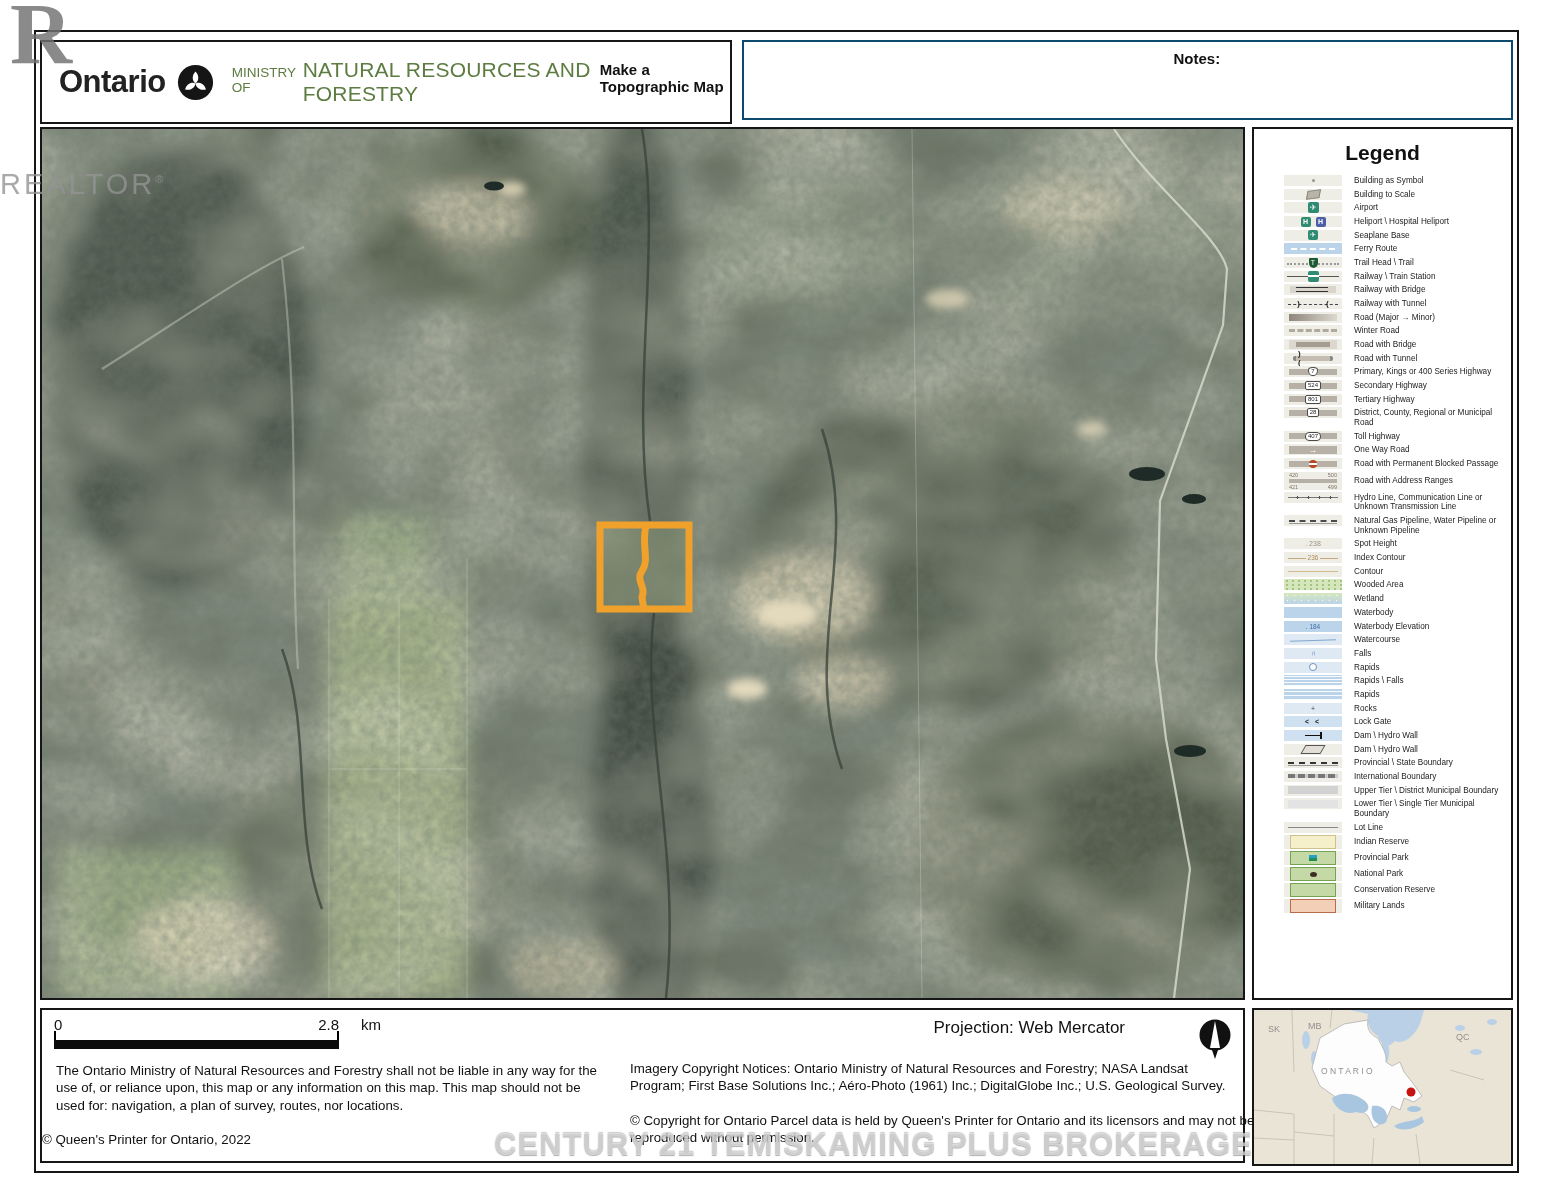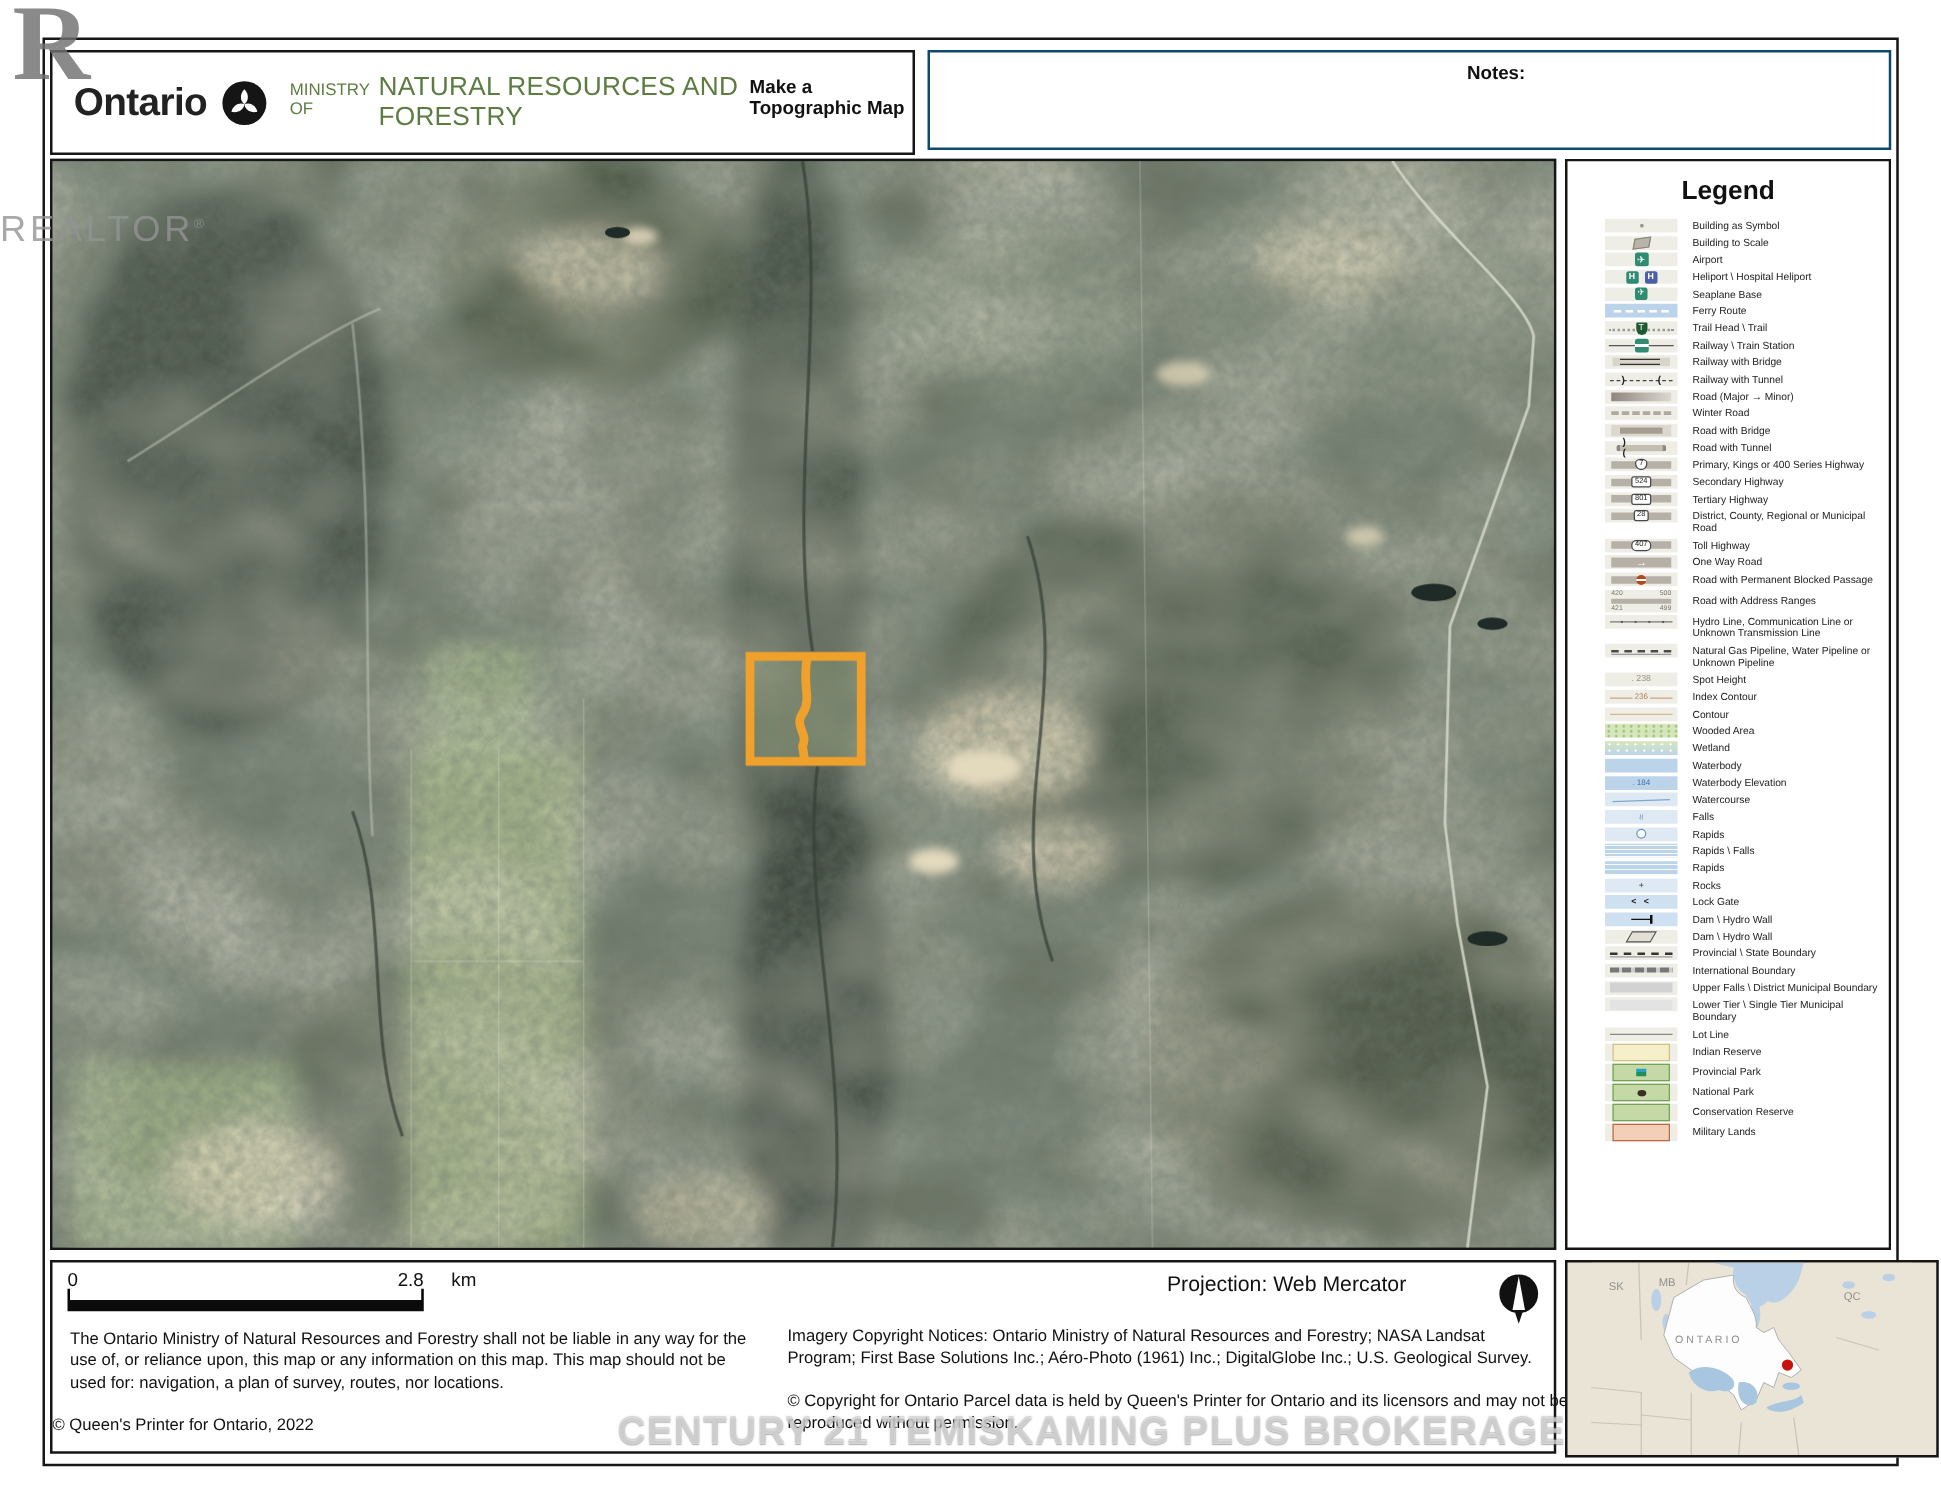--- a/index.html
+++ b/index.html
@@ -130,21 +130,21 @@
   .sbar::before,.sbar::after{content:"";position:absolute;top:-9px;width:2px;height:9px;background:#000;}
   .sbar::before{left:0;} .sbar::after{right:0;}
   .disclaimer{position:absolute;left:14px;top:52px;width:548px;font-size:13.3px;line-height:1.3;color:#111;}
   .queens{position:absolute;left:0;top:122px;font-size:13.3px;}
   .projection{position:absolute;right:118px;top:8px;font-size:17px;}
   .north-arrow{position:absolute;right:10px;top:6px;width:36px;height:44px;}
   .imagery{position:absolute;left:588px;top:50px;width:608px;font-size:13.3px;line-height:1.28;}
   .parcelcopy{position:absolute;left:588px;top:102px;width:625px;font-size:13.3px;line-height:1.28;}
 
   
-  .inset-box{position:absolute;left:1252px;top:1008px;width:299px;height:158px;border:2px solid #161616;
+  .inset-box{position:absolute;left:1252px;top:1008px;width:261px;height:158px;border:2px solid #161616;
              box-sizing:border-box;background:#e9e4d5;overflow:hidden;}
   .inset-box svg{display:block;width:100%;height:100%;}
 
   
   .wm-realtor-r{position:absolute;left:10px;top:-16px;z-index:50;font-family:"Liberation Serif",serif;
                 font-weight:bold;font-size:86px;color:rgba(112,112,112,0.82);pointer-events:none;}
   .wm-realtor-text{position:absolute;left:0px;top:168px;z-index:50;font-size:29px;letter-spacing:3px;
                    color:rgba(148,148,148,0.8);pointer-events:none;}
   .wm-realtor-text sup{font-size:11px;}
   .wm-brokerage{position:absolute;left:452px;top:1127px;z-index:50;font-size:31px;font-weight:bold;
@@ -472,21 +472,21 @@
         <div class="lrow">
           <div class="licon licon-prov-boundary"></div>
           <div class="llabel">Provincial \ State Boundary</div>
         </div>
         <div class="lrow">
           <div class="licon licon-intl-boundary"></div>
           <div class="llabel">International Boundary</div>
         </div>
         <div class="lrow">
           <div class="licon licon-upper-tier"></div>
-          <div class="llabel">Upper Falls \ District Municipal Boundary</div>
+          <div class="llabel">Upper Tier \ District Municipal Boundary</div>
         </div>
         <div class="lrow">
           <div class="licon licon-lower-tier"></div>
           <div class="llabel">Lower Tier \ Single Tier Municipal Boundary</div>
         </div>
         <div class="lrow">
           <div class="licon licon-lot-line"></div>
           <div class="llabel">Lot Line</div>
         </div>
         <div class="lrow">

